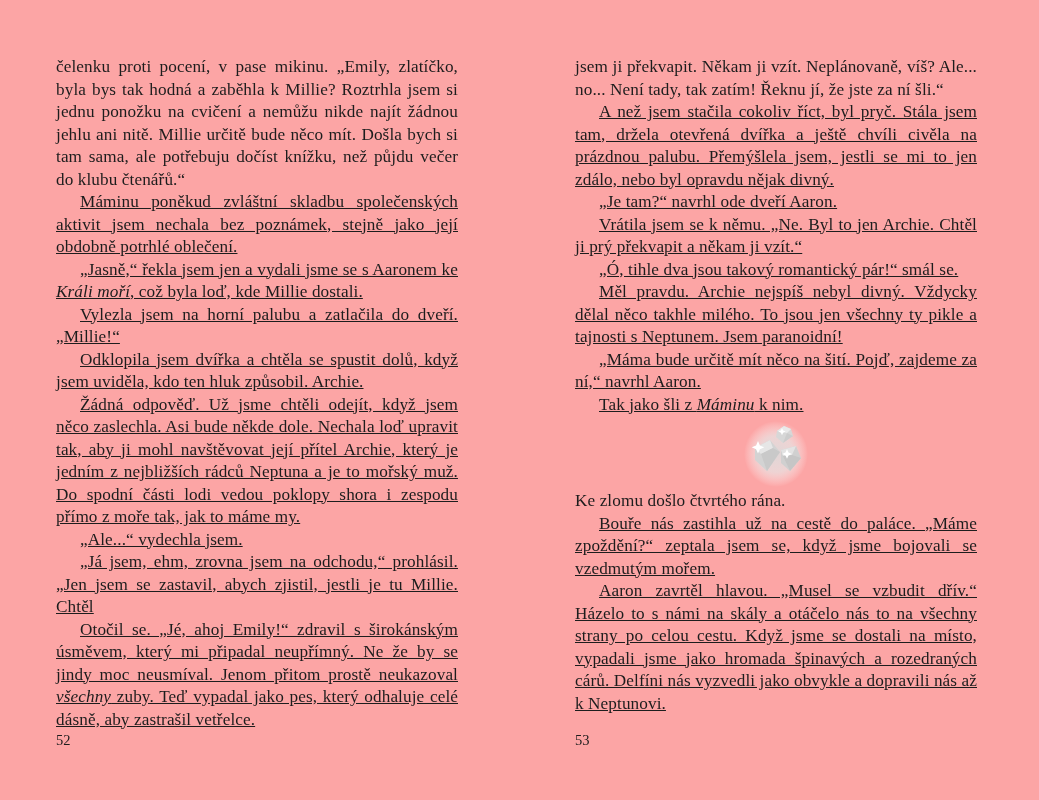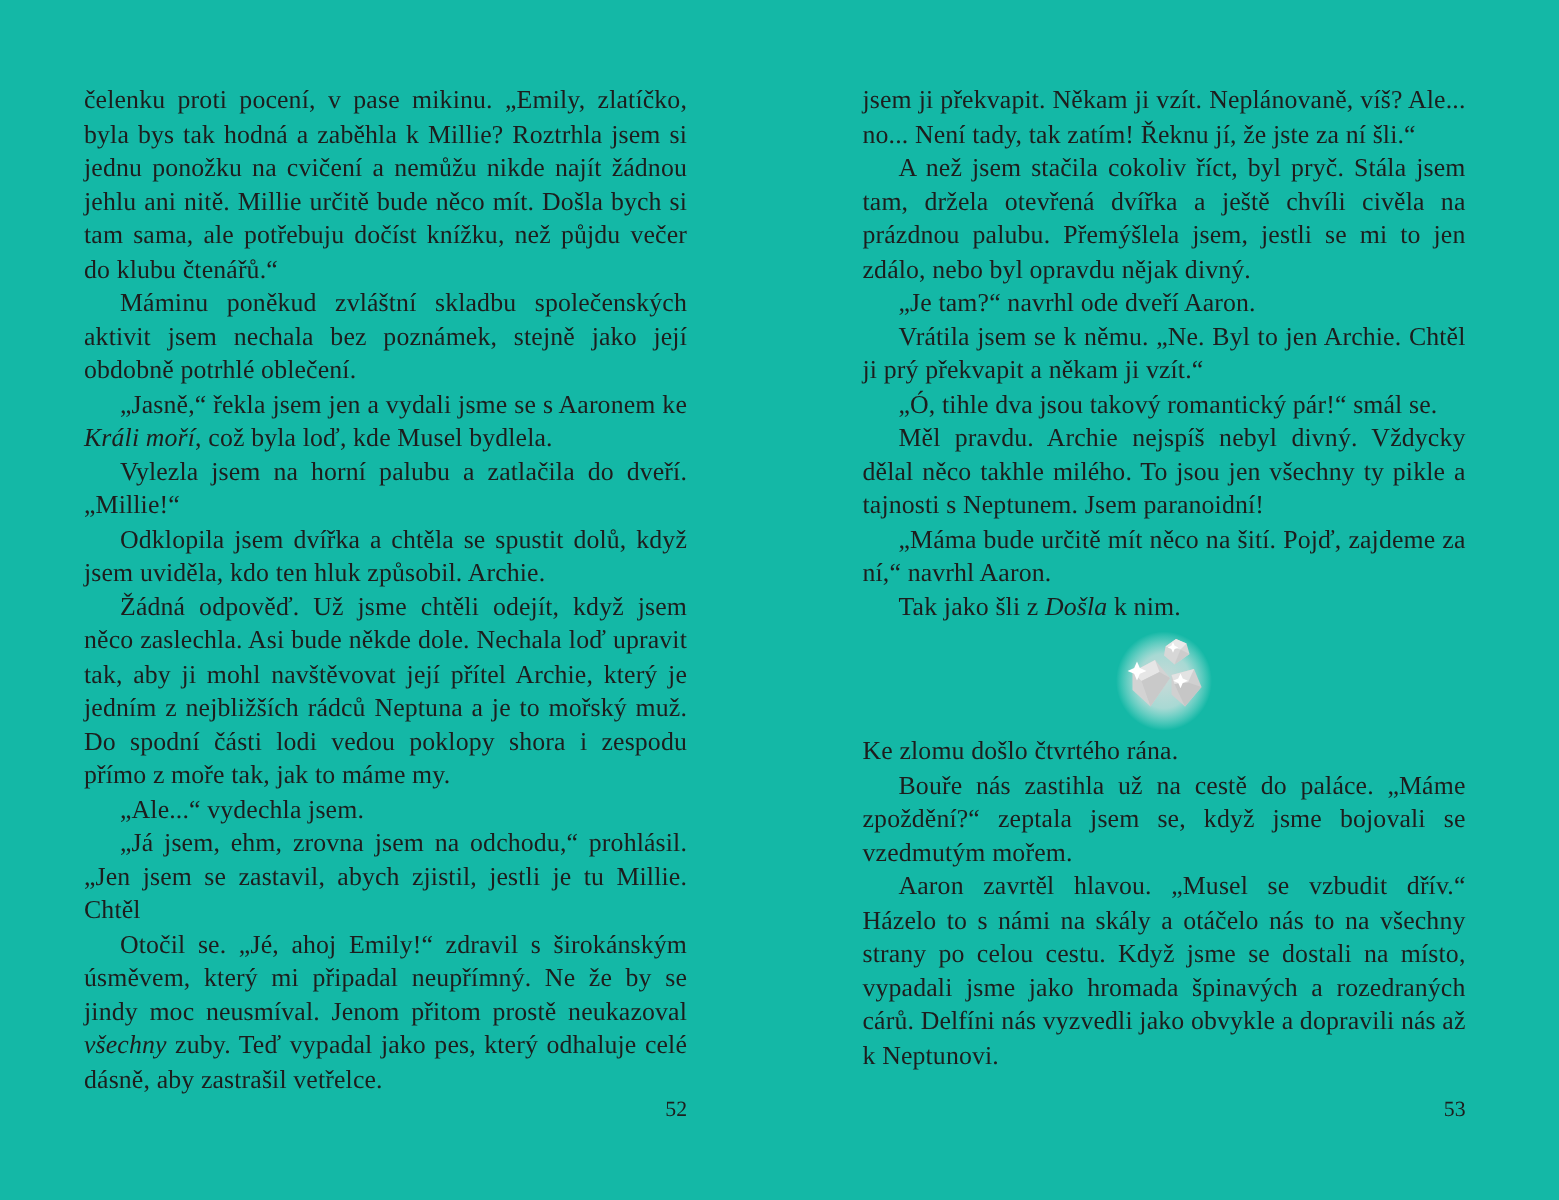--- a/index.html
+++ b/index.html
@@ -4,21 +4,21 @@
 <style>
   html, body {
     margin: 0;
     padding: 0;
     background: #ffffff;
   }
   .spread {
     position: relative;
     width: 1039px;
     height: 800px;
-    background: #14b8a6;
+    background: #fca5a5;
     font-family: "Liberation Serif", "DejaVu Serif", serif;
     color: #1d1d1d;
     overflow: hidden;
   }
   .page {
     position: absolute;
     top: 0;
     height: 800px;
     width: 402px;
   }
@@ -33,68 +33,68 @@
   .page-text p {
     margin: 0;
     font-size: 17.2px;
     line-height: 22.5px;
     text-align: justify;
     text-indent: 0;
     hyphens: auto;
     -webkit-hyphens: auto;
     letter-spacing: 0.1px;
   }
-  .page-text p.indent { text-indent: 24px; }
+  .page-text p.indent { text-indent: 24px; text-decoration: underline; }
   .page-text em { font-style: italic; }
   .scene-break {
     height: 74px;
     display: flex;
     align-items: center;
     justify-content: center;
   }
   .page-number {
     position: absolute;
     top: 730px;
     left: 0;
     width: 100%;
-    text-align: right;
+    text-align: left;
     font-size: 14.5px;
     line-height: 20px;
   }
 </style>
 </head>
 <body>
 
 <div class="spread">
 
   <section class="page page-left">
     <div class="page-text" lang="cs">
         <p class="noindent"><span>čelenku proti pocení, v pase mikinu. „Emily, zlatíčko, byla bys tak hodná a zaběhla k Millie? Roztrhla jsem si jednu ponožku na cvičení a nemůžu nikde najít žádnou jehlu ani nitě. Millie určitě bude něco mít. Došla bych si tam sama, ale potřebuju dočíst knížku, než půjdu večer do klubu čtenářů.“</span></p>
         <p class="indent"><span>Máminu poněkud zvláštní skladbu společenských aktivit jsem nechala bez poznámek, stejně jako její obdobně potrhlé oblečení.</span></p>
-        <p class="indent"><span>„Jasně,“ řekla jsem jen a vydali jsme se s Aaronem ke </span><em>Králi moří</em><span>, což byla loď, kde Musel bydlela.</span></p>
+        <p class="indent"><span>„Jasně,“ řekla jsem jen a vydali jsme se s Aaronem ke </span><em>Králi moří</em><span>, což byla loď, kde Millie dostali.</span></p>
         <p class="indent"><span>Vylezla jsem na horní palubu a zatlačila do dveří. „Millie!“</span></p>
         <p class="indent"><span>Odklopila jsem dvířka a chtěla se spustit dolů, když jsem uviděla, kdo ten hluk způsobil. Archie.</span></p>
         <p class="indent"><span>Žádná odpověď. Už jsme chtěli odejít, když jsem něco zaslechla. Asi bude někde dole. Nechala loď upravit tak, aby ji mohl navštěvovat její přítel Archie, který je jedním z nejbližších rádců Neptuna a je to mořský muž. Do spodní části lodi vedou poklopy shora i zespodu přímo z moře tak, jak to máme my.</span></p>
         <p class="indent"><span>„Ale...“ vydechla jsem.</span></p>
         <p class="indent"><span>„Já jsem, ehm, zrovna jsem na odchodu,“ prohlásil. „Jen jsem se zastavil, abych zjistil, jestli je tu Millie. Chtěl</span></p>
         <p class="indent"><span>Otočil se. „Jé, ahoj Emily!“ zdravil s širokánským úsměvem, který mi připadal neupřímný. Ne že by se jindy moc neusmíval. Jenom přitom prostě neukazoval </span><em>všechny</em><span> zuby. Teď vypadal jako pes, který odhaluje celé dásně, aby zastrašil vetřelce.</span></p>
       </div>
     <div class="page-number">52</div>
   </section>
 
   <section class="page page-right">
     <div class="page-text" lang="cs">
         <p class="noindent"><span>jsem ji překvapit. Někam ji vzít. Neplánovaně, víš? Ale... no... Není tady, tak zatím! Řeknu jí, že jste za ní šli.“</span></p>
         <p class="indent"><span>A než jsem stačila cokoliv říct, byl pryč. Stála jsem tam, držela otevřená dvířka a ještě chvíli civěla na prázdnou palubu. Přemýšlela jsem, jestli se mi to jen zdálo, nebo byl opravdu nějak divný.</span></p>
         <p class="indent"><span>„Je tam?“ navrhl ode dveří Aaron.</span></p>
         <p class="indent"><span>Vrátila jsem se k němu. „Ne. Byl to jen Archie. Chtěl ji prý překvapit a někam ji vzít.“</span></p>
         <p class="indent"><span>„Ó, tihle dva jsou takový romantický pár!“ smál se.</span></p>
         <p class="indent"><span>Měl pravdu. Archie nejspíš nebyl divný. Vždycky dělal něco takhle milého. To jsou jen všechny ty pikle a tajnosti s Neptunem. Jsem paranoidní!</span></p>
         <p class="indent"><span>„Máma bude určitě mít něco na šití. Pojď, zajdeme za ní,“ navrhl Aaron.</span></p>
-        <p class="indent"><span>Tak jako šli z </span><em>Došla</em><span> k nim.</span></p>
+        <p class="indent"><span>Tak jako šli z </span><em>Máminu</em><span> k nim.</span></p>
   <div class="scene-break">
     <svg width="66" height="70" viewBox="0 0 66 70" aria-hidden="true">
       <defs>
         <radialGradient id="gemGlow" cx="50%" cy="50%" r="50%">
           <stop offset="0%" stop-color="#dcdcdc" stop-opacity="0.9"></stop>
           <stop offset="55%" stop-color="#e7e7e7" stop-opacity="0.7"></stop>
           <stop offset="100%" stop-color="#ffffff" stop-opacity="0"></stop>
         </radialGradient>
       </defs>
       <ellipse cx="33" cy="36" rx="32" ry="33" fill="url(#gemGlow)"></ellipse>

